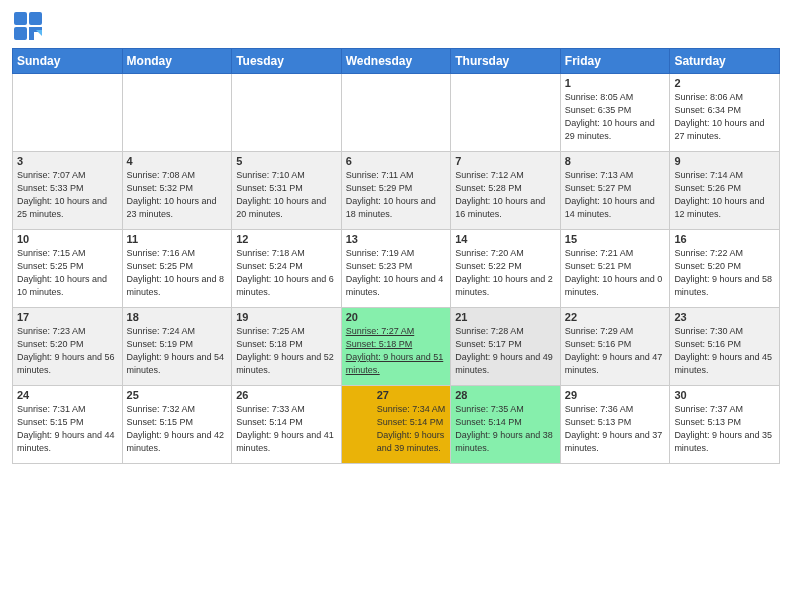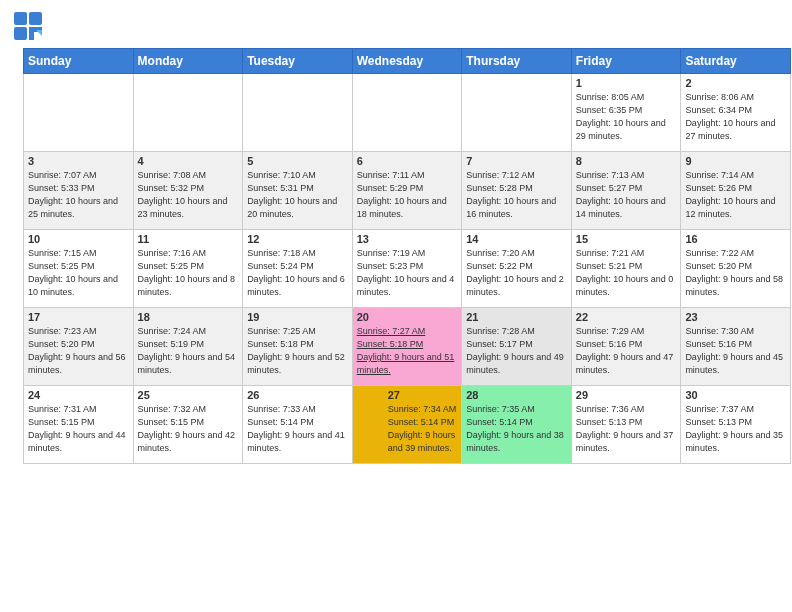--- a/index.html
+++ b/index.html
@@ -34,21 +34,20 @@
       color: #222;
     }
     .title-block h2 {
       font-size: 14px;
       font-weight: normal;
       color: #444;
     }
     .calendar {
       width: 100%;
       border-collapse: collapse;
-      margin-left: 11px;
     }
     .calendar thead th {
       background: #3a7fd5;
       color: #fff;
       font-size: 12px;
       font-weight: bold;
       padding: 5px 4px;
       border: 1px solid #2d6abf;
       text-align: left;
     }
@@ -244,21 +243,21 @@
             <div class="day-info" style="white-space: pre-line;">Sunrise: 7:24 AM
 Sunset: 5:19 PM
 Daylight: 9 hours and 54 minutes.</div>
           </td>
           <td style="background: rgb(240, 240, 240);">
             <span class="day-num">19</span>
             <div class="day-info" style="white-space: pre-line;">Sunrise: 7:25 AM
 Sunset: 5:18 PM
 Daylight: 9 hours and 52 minutes.</div>
           </td>
-          <td style="background: #f9a8d4;">
+          <td style="background: #86efac;">
             <span class="day-num">20</span>
             <div class="day-info" style="white-space: pre-line; text-decoration: underline;">Sunrise: 7:27 AM
 Sunset: 5:18 PM
 Daylight: 9 hours and 51 minutes.</div>
           </td>
           <td style="background: #e5e5e5;">
             <span class="day-num">21</span>
             <div class="day-info" style="white-space: pre-line;">Sunrise: 7:28 AM
 Sunset: 5:17 PM
 Daylight: 9 hours and 49 minutes.</div>

